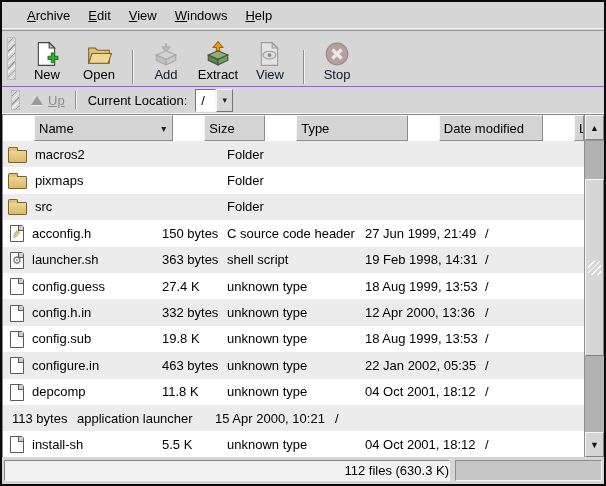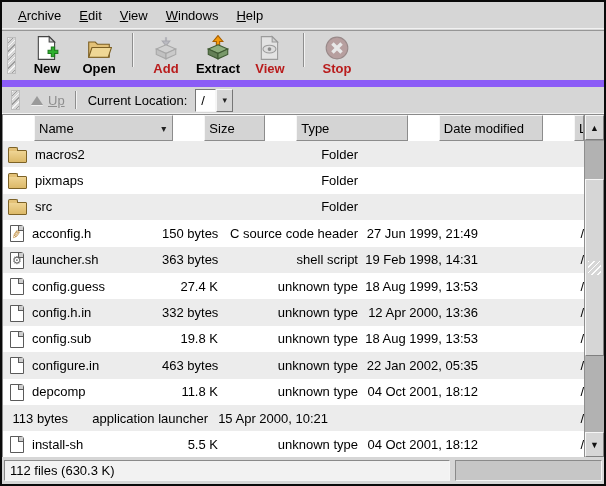--- a/index.html
+++ b/index.html
@@ -4,32 +4,32 @@
 <style>
   html,body{margin:0;padding:0;background:#777;}
   *{box-sizing:border-box;}
   .window{
     width:606px;height:486px;border:2px solid #0a0a0a;background:#d6d6d6;
     display:flex;flex-direction:column;
     font-family:"Liberation Sans",sans-serif;font-size:13px;color:#000;
     overflow:hidden;
   }
   
-  .menubar{height:26px;flex:0 0 26px;display:flex;align-items:center;padding-left:7px;}
+  .menubar{height:26px;flex:0 0 26px;display:flex;align-items:center;padding-left:16px;}
   .menu-item{padding:4px 9px;cursor:default;}
   .menu-item .accel{text-decoration:underline;}
   .menubar-groove{flex:0 0 3px;border-top:1px solid #f2f2f2;border-bottom:1px solid #969696;}
   
-  .toolbar{flex:0 0 56px;display:flex;align-items:flex-start;padding:2px 4px;border-bottom:7px solid #8b5cf6;font-weight:bold;}
+  .toolbar{flex:0 0 56px;display:flex;align-items:flex-end;padding:2px 4px;border-bottom:1px solid #8b5cf6;}
   .grip{width:9px;align-self:stretch;margin:4px 5px 4px 1px;
     background:repeating-linear-gradient(135deg,#f6f6f6 0 1px,#d6d6d6 1px 3px,#9c9c9c 3px 4px,#d6d6d6 4px 6px);
     border:1px solid #bdbdbd;}
   .tb-btn{width:52px;display:flex;flex-direction:column;align-items:center;gap:1px;padding:2px 0;}
   .tb-btn .lbl{line-height:14px;}
-  .tb-btn.disabled .lbl{color:#b91c1c;}
+  .tb-btn.disabled .lbl{color:#0f172a;}
   .tb-btn.disabled svg{opacity:.45;filter:grayscale(55%);}
   .tb-sep{width:1px;height:34px;background:#8e8e8e;box-shadow:1px 0 0 #f2f2f2;margin:0 7px;}
   .tb-icon{width:26px;height:26px;display:flex;align-items:center;justify-content:center;}
   
   .locbar{flex:0 0 27px;display:flex;align-items:center;padding:1px 8px;border-bottom:1px solid #f4f4f4;}
   .up-btn{display:flex;align-items:center;gap:5px;padding:2px 6px;color:#8e8e8e;text-decoration:underline;}
   .up-tri{width:0;height:0;border-left:6px solid transparent;border-right:6px solid transparent;
     border-bottom:9px solid #9a9a9a;filter:drop-shadow(0 1px 0 #f0f0f0);}
   .loc-sep{width:1px;height:18px;background:#8e8e8e;box-shadow:1px 0 0 #f2f2f2;margin:0 8px 0 4px;}
   .loc-label{margin:0 8px 0 4px;}
@@ -43,21 +43,21 @@
   .list-main{flex:1;display:flex;flex-direction:column;min-width:0;}
   .header-row{flex:0 0 26px;display:flex;}
   .hcell{background:#d4d4d4;border:1px solid;border-color:#f6f6f6 #8c8c8c #8c8c8c #f6f6f6;
     display:flex;align-items:center;padding:0 4px;overflow:hidden;white-space:nowrap;margin-left:31px;}
   .hc-name{width:150px;justify-content:space-between;}
   .hc-size{width:65px;}
   .hc-type{width:120px;}
   .hc-date{width:112px;}
   .hc-loc{flex:1;}
   .sort-arrow{font-size:10px;color:#222;margin-right:2px;}
-  .rows{flex:1;overflow:hidden;background:#fff;text-align:right;}
+  .rows{flex:1;overflow:hidden;background:#fff;}
   .row{height:26.4px;display:flex;align-items:center;white-space:nowrap;}
   .row:nth-child(odd){background:#ececec;}
   .cell{overflow:hidden;}
   .cell-name{width:150px;display:flex;align-items:center;gap:8px;padding-left:5px;}
   .cell-size{width:65px;padding-left:9px;}
   .cell-type{width:140px;padding-left:9px;}
   .cell-date{width:120px;padding-left:7px;}
   .cell-loc{flex:1;padding-left:7px;}
   
   .fi{width:20px;height:18px;position:relative;flex:0 0 auto;}
@@ -79,21 +79,21 @@
   .vscroll{flex:0 0 20px;display:flex;flex-direction:column;background:#b2b2b2;border-left:1px solid #8e8e8e;}
   .sb-btn{flex:0 0 25px;background:#d6d6d6;border:1px solid;border-color:#f6f6f6 #808080 #808080 #f6f6f6;
     display:flex;align-items:center;justify-content:center;font-size:9px;color:#111;}
   .sb-trough{flex:1;position:relative;border-top:1px solid #9a9a9a;}
   .sb-thumb{position:absolute;top:38px;left:0;right:0;height:177px;background:#d6d6d6;
     border:1px solid;border-color:#f6f6f6 #808080 #808080 #f6f6f6;}
   .sb-thumb::after{content:"";position:absolute;left:2px;right:2px;top:50%;height:14px;margin-top:-7px;
     background:repeating-linear-gradient(135deg,#fdfdfd 0 1px,transparent 1px 4px);}
   
   .statusbar{flex:0 0 27px;display:flex;gap:5px;padding:3px 2px 3px 2px;align-items:stretch;background:#d6d6d6;}
-  .status-box{border:1px solid;border-color:#8a8a8a #f5f5f5 #f5f5f5 #8a8a8a;}
+  .status-box{border:1px solid;border-color:#8a8a8a #f5f5f5 #f5f5f5 #8a8a8a;justify-content:flex-end;}
   .status-left{width:446px;background:#f2f2f2;display:flex;align-items:center;padding-left:5px;}
   .status-right{flex:1;background:#c6c6c6;}
 </style>
 </head>
 <body>
 
 <div class="window">
 
   <div class="menubar">
     <span class="menu-item"><span class="accel">A</span><span>rchive</span></span>

